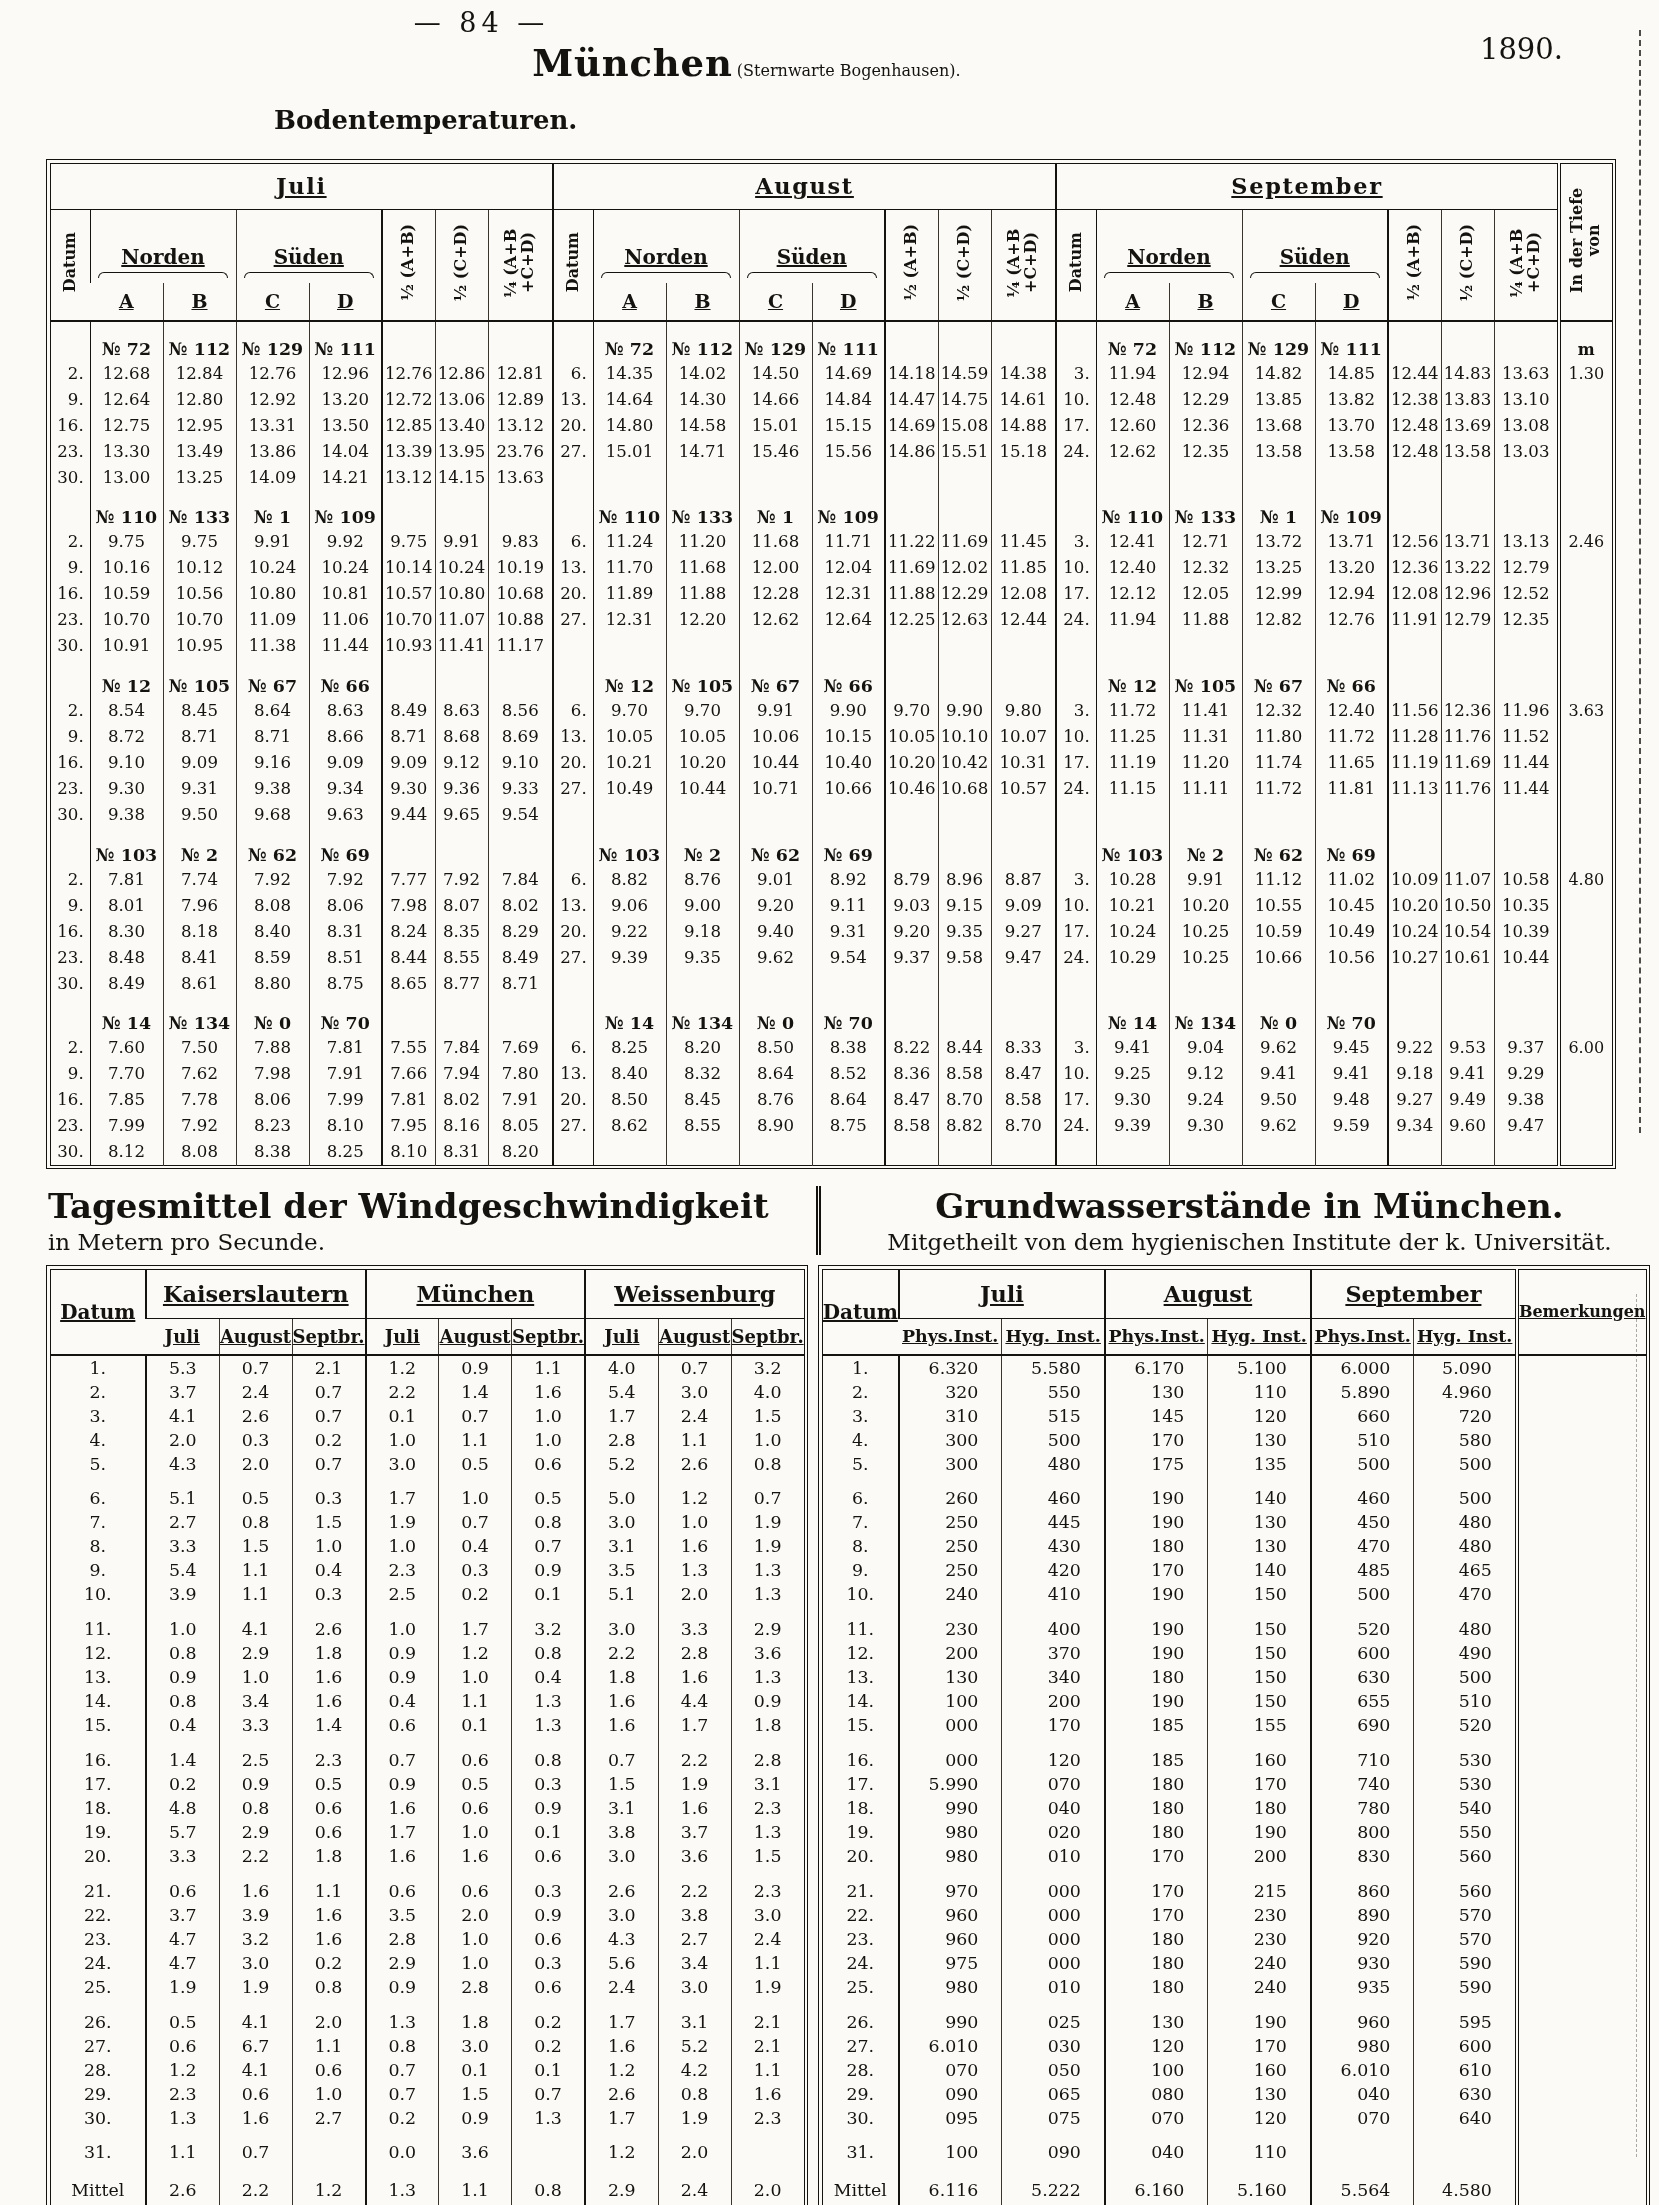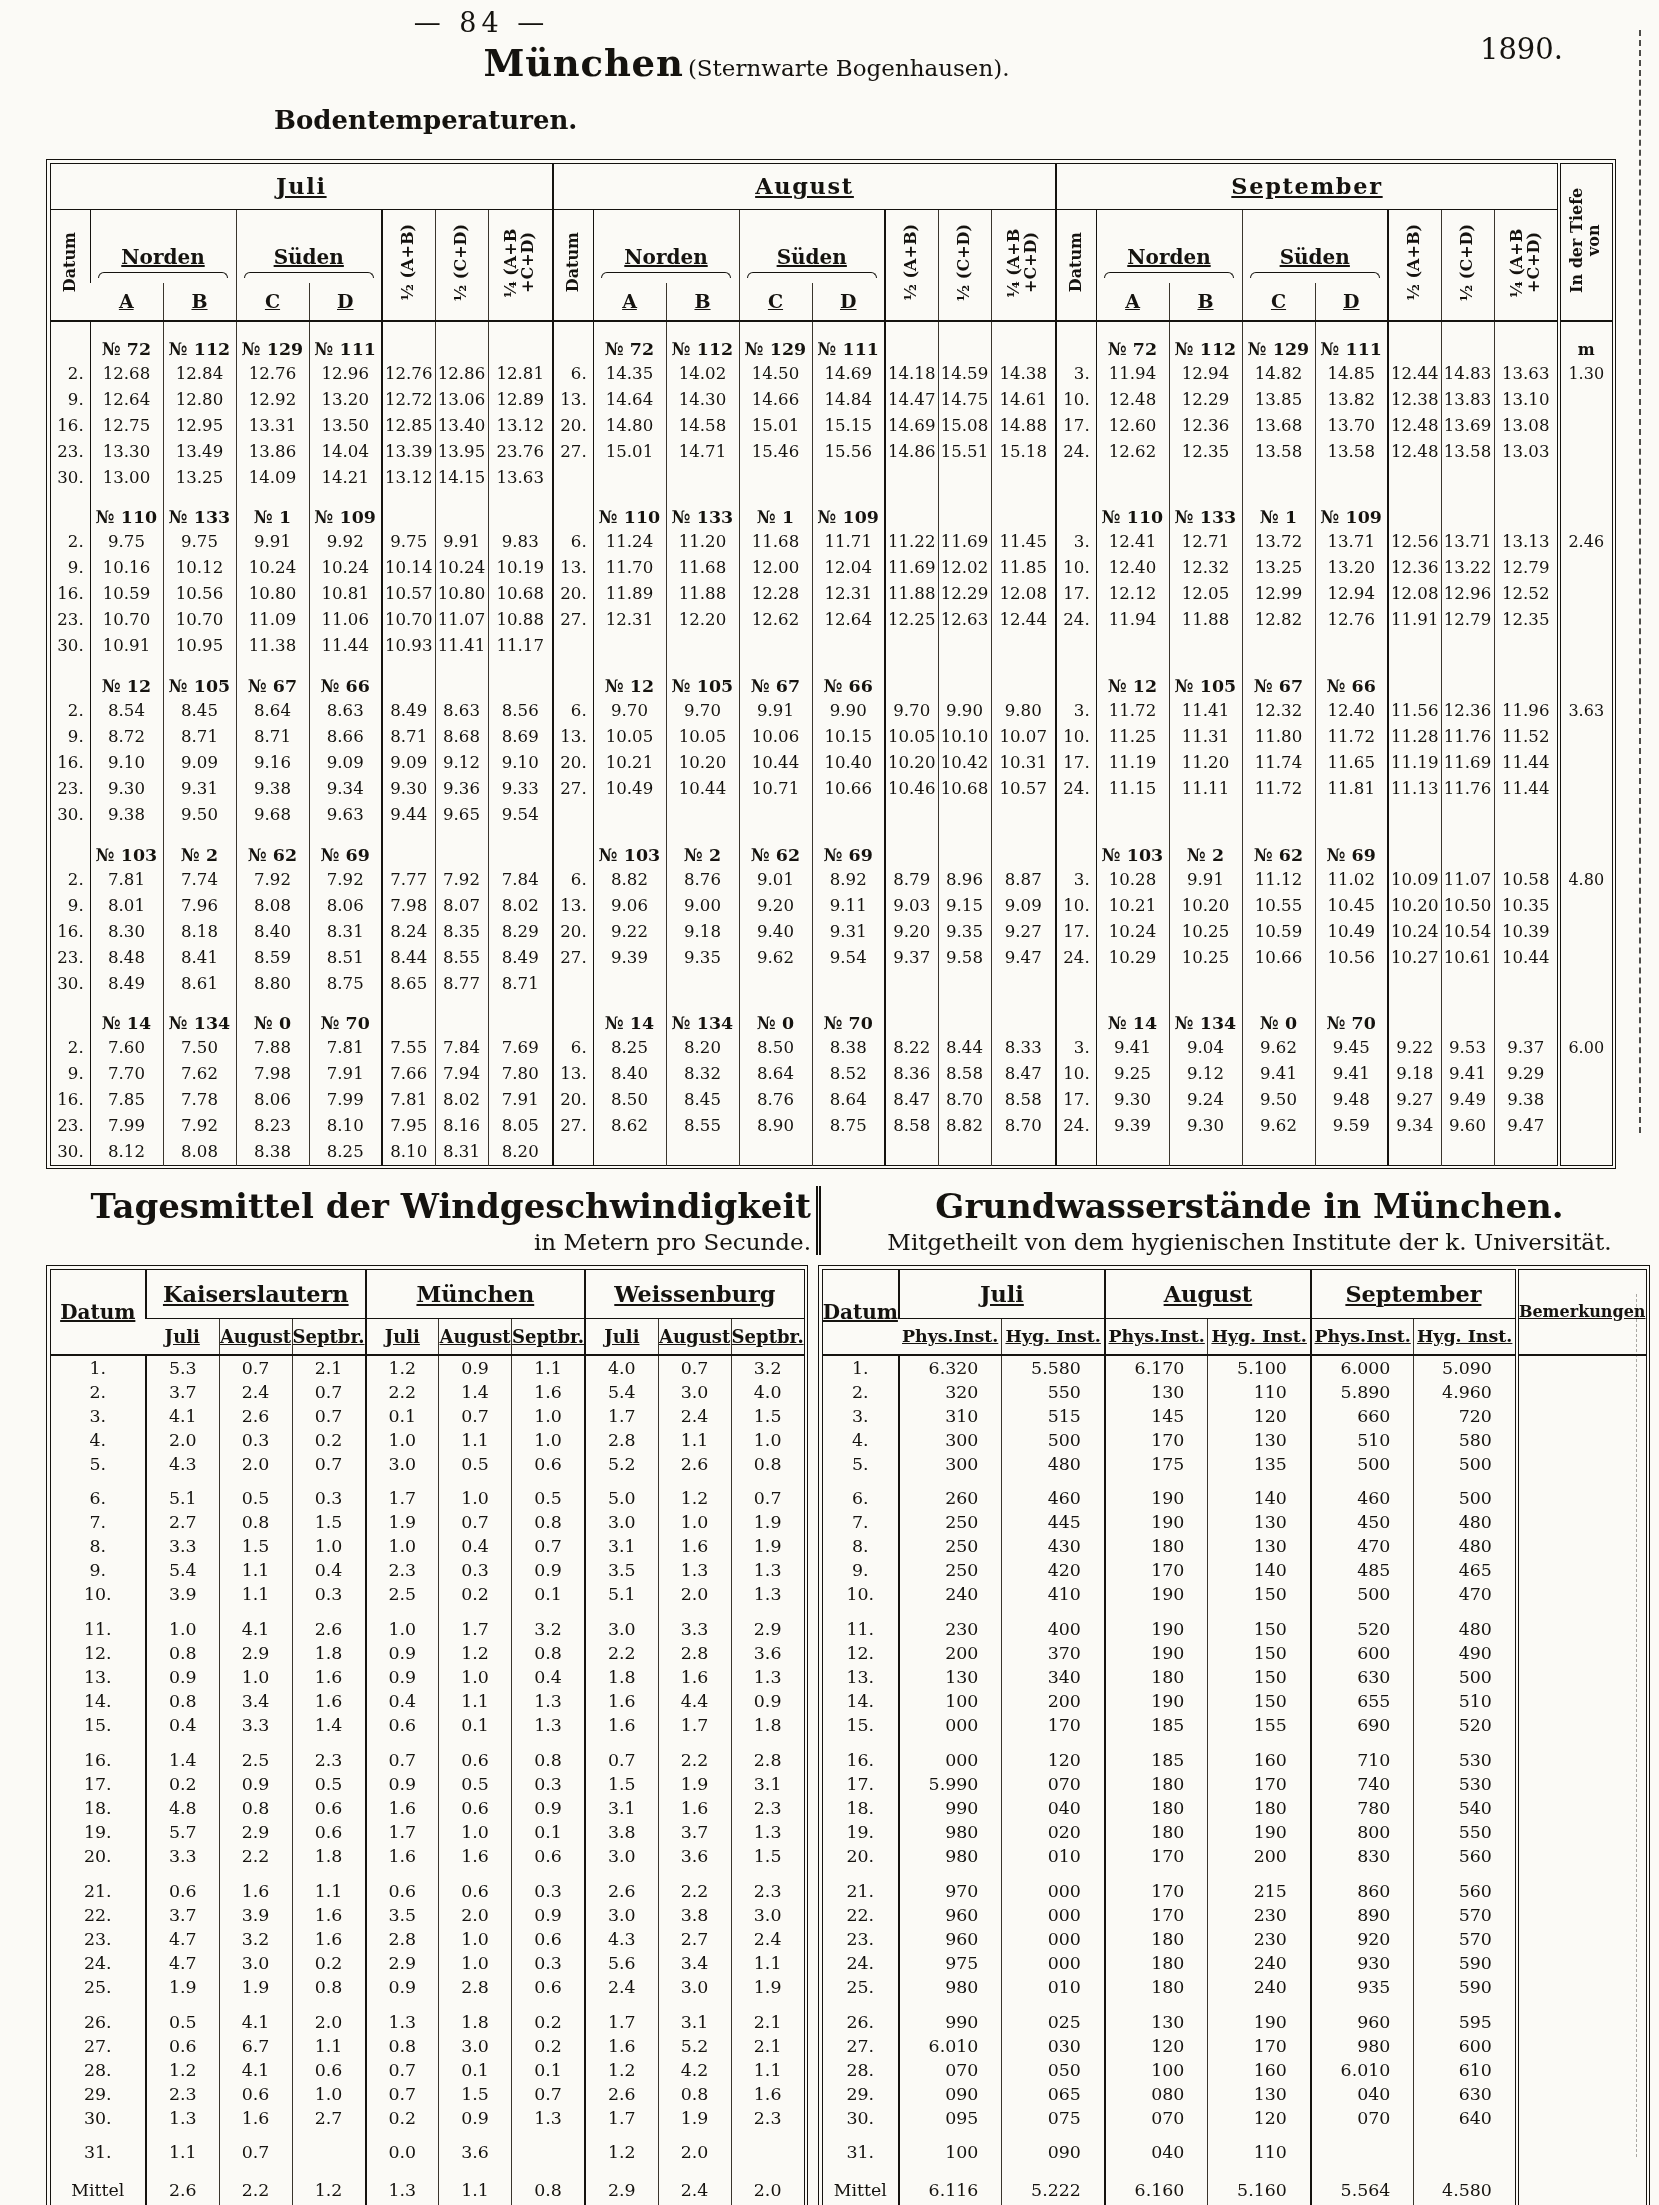--- a/index.html
+++ b/index.html
@@ -4,21 +4,21 @@
 <style>
   html,body{margin:0;padding:0;background:#d8d5cd;}
   .page{position:relative;width:1659px;height:2205px;background:#fbfaf6;color:#15130f;
         font-family:"DejaVu Serif","Liberation Serif",serif;overflow:hidden;}
   
   .pagehead{position:relative;height:159px;}
   .pageno{position:absolute;left:357px;top:6.6px;width:249px;text-align:center;font-size:27px;letter-spacing:5px;}
   .year{position:absolute;right:96px;top:32px;font-size:29px;}
   .titleline{position:absolute;left:83px;top:41px;width:1327px;text-align:center;}
   .maintitle{font-size:37px;font-weight:bold;letter-spacing:0.8px;}
-  .annex{font-size:23px;margin-top:36px;}
+  .annex{font-size:16px;margin-top:36px;}
   .subtitle{position:absolute;left:274px;top:105px;width:415px;font-size:26px;font-weight:bold;}
   
   .tframe{border:1.7px solid #15130f;padding:2.5px;background:#fbfaf6;display:inline-block;}
   table{border-collapse:collapse;table-layout:fixed;border:1.3px solid #15130f;}
   th,td{border-left:0.8px solid #3a352c;padding:0;text-align:center;vertical-align:middle;
         white-space:nowrap;overflow:hidden;font-size:16.6px;}
   th:first-child,td:first-child{border-left:none;}
   thead{border-bottom:2.3px solid #15130f;text-decoration:underline;}
   .bl15{border-left:1.5px solid #15130f;}
   .bl2{border-left:2.2px solid #15130f;}
@@ -30,21 +30,21 @@
   .glabel{font-size:20px;font-weight:bold;}
   .brace{height:5.8px;margin:2.5px 7.5px 4.1px;border:1.3px solid #15130f;border-bottom:none;border-radius:7.5px 7.5px 0 0;}
   .abcd th{height:37px;font-size:19px;font-weight:bold;}
   
   .station-row td{height:37px;vertical-align:bottom;padding-bottom:1.7px;font-weight:bold;font-size:17.4px;}
   .trow td{height:26px;font-size:16.6px;}
   td.datum{text-align:right;padding-right:5.8px;}
   td.depthc{font-size:16px;}
   
   .titles{display:flex;margin:13.3px 0 10px 48px;}
-  .lt{width:763px;text-align:right;}
+  .lt{width:763px;text-align:left;}
   .rt{width:801px;text-align:center;border-left:5px double #15130f;margin-left:5px;padding-left:28px;}
   .btitle{font-size:34px;font-weight:bold;margin:0;}
   .bsub{font-size:23px;margin-top:3.3px;}
   
   .bottom{display:flex;align-items:flex-start;margin-left:46px;gap:10px;}
   .dhead{font-size:20px;font-weight:bold;}
   .stn{height:48px;font-size:22.4px;font-weight:bold;border-bottom:1.3px solid #15130f;}
   .mlab{height:35px;font-size:18px;font-weight:bold;}
   .ilab{height:35px;font-size:17.4px;font-weight:bold;}
   .bem{font-size:16px;font-weight:bold;}

